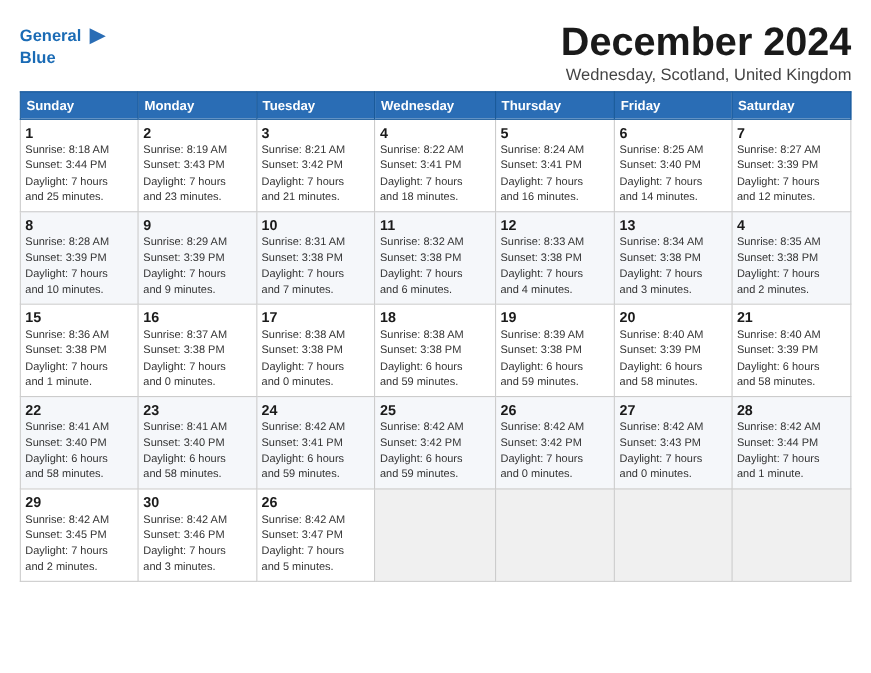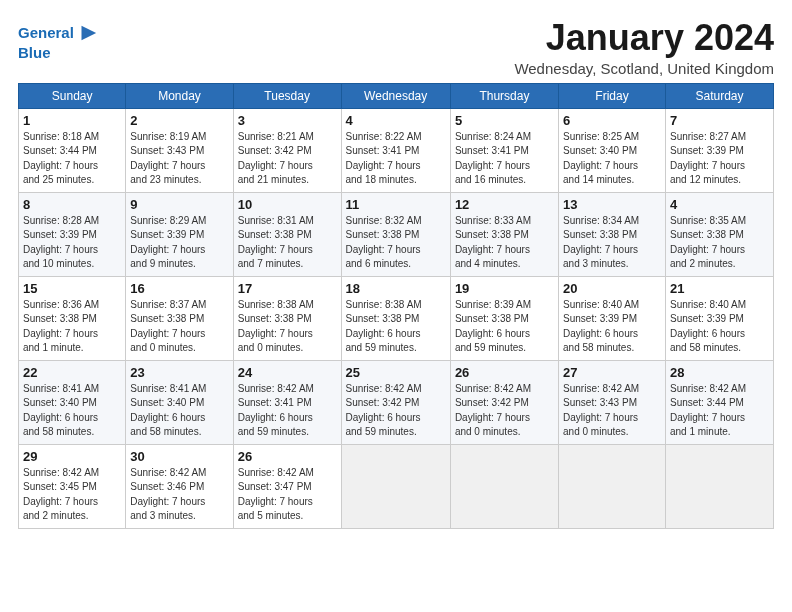--- a/index.html
+++ b/index.html
@@ -54,24 +54,24 @@
       margin-top: 2px;
     }
     .calendar {
       width: 100%;
       border-collapse: collapse;
       font-size: 10.5px;
     }
     .calendar th {
       background-color: #2a6db5;
       color: #fff;
-      text-align: center;
+      text-align: left;
       padding: 5px 5px;
       font-size: 12px;
-      font-weight: normal;
+      font-weight: bold;
       border: 1px solid #1a5a9a;
     }
     .calendar td {
       border: 1px solid #ccc;
       vertical-align: top;
       padding: 4px 4px;
       width: 113px;
       min-height: 70px;
       background: #fff;
     }
@@ -109,21 +109,21 @@
           <svg class="logo-icon" viewBox="0 0 24 24">
             <polygon points="6,4 22,12 6,20" fill="#2a6db5"></polygon>
           </svg>
         </div>
         <div class="logo-text" style="color:#2a6db5;">
           <span>Blue</span>
         </div>
       </div>
     </div>
     <div class="title-block">
-      <div class="month-title">January 2024</div>
+      <div class="month-title">December 2024</div>
       <div class="subtitle">Wednesday, Scotland, United Kingdom</div>
     </div>
   </div>
 
   <table class="calendar">
     <thead>
       <tr>
       <th>Sunday</th>
           <th>Monday</th>
           <th>Tuesday</th>

